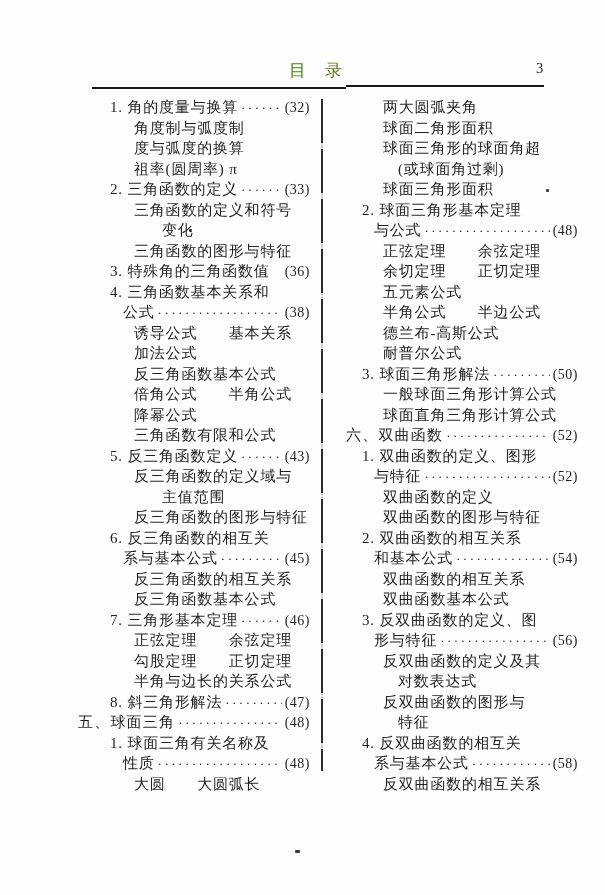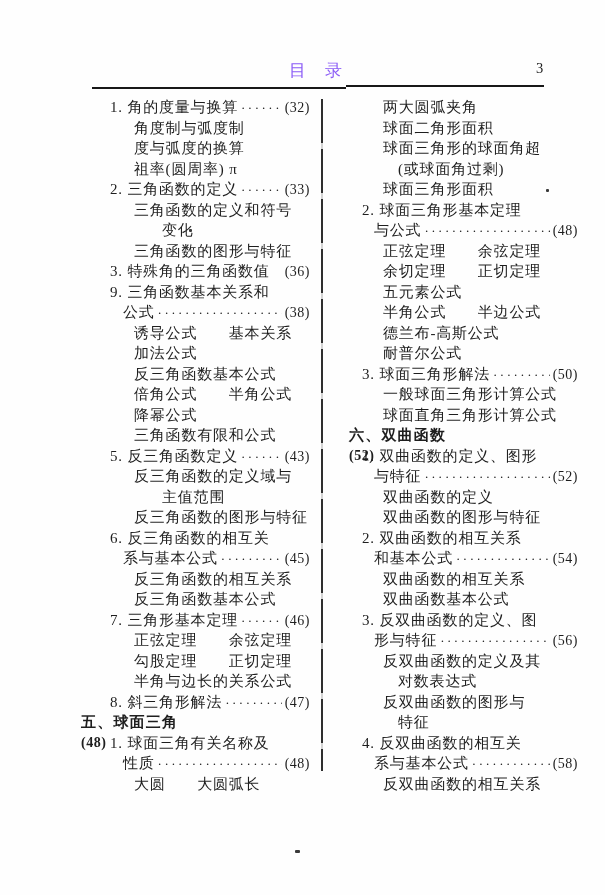--- a/index.html
+++ b/index.html
@@ -7,21 +7,21 @@
     position:relative;
     width:605px;height:895px;
     background:#fefefe;
     font-family:"Liberation Serif","DejaVu Serif",serif;
     color:#1e1e1e;
     overflow:hidden;
   }
   
   .title{
     position:absolute;left:289px;top:59px;
-    font-size:17px;letter-spacing:1px;color:#8b5cf6;
+    font-size:17px;letter-spacing:1px;color:#4d7c0f;
   }
   .pagenum{
     position:absolute;left:536px;top:60px;
     font-size:14.5px;color:#222;
   }
   .rule{position:absolute;background:#181818;}
   .rule-l{left:92px;top:87px;width:254px;height:2px;}
   .rule-r{left:346px;top:85px;width:198px;height:2px;}
   
   .divider{
@@ -50,21 +50,21 @@
   .col-left  .i1{padding-left:32px;justify-content:space-between;}
   .col-left  .i2{padding-left:45px;}
   .col-left  .i3{padding-left:56px;}
   .col-left  .i4{padding-left:84px;}
   
   .col-right .i0{padding-left:0;}
   .col-right .i1{padding-left:16px;}
   .col-right .i2{padding-left:28px;}
   .col-right .i3{padding-left:37px;}
   .col-right .i4{padding-left:52px;}
-  .i0{font-weight:bold;letter-spacing:1.2px;flex-direction:column;}
+  .i0{font-weight:normal;letter-spacing:1.2px;}
   
   .speck{position:absolute;background:#3a3a3a;border-radius:1px;}
   .speck-a{left:189px;top:229px;width:3px;height:3px;}
   .speck-b{left:546px;top:189px;width:3px;height:3px;}
   .speck-c{left:295px;top:850px;width:5px;height:3px;}
 </style>
 </head>
 <body>
 
 <div class="page">
@@ -102,21 +102,21 @@
       </div>
       <div class="line i3">
         <span class="txt">三角函数的图形与特征</span>
       </div>
       <div class="line i1">
         <span class="txt">3. 特殊角的三角函数值</span>
         <span class="dots nodots"></span>
         <span class="pg">(36)</span>
       </div>
       <div class="line i1">
-        <span class="txt">9. 三角函数基本关系和</span>
+        <span class="txt">4. 三角函数基本关系和</span>
       </div>
       <div class="line i2">
         <span class="txt">公式</span>
         <span class="dots"></span>
         <span class="pg">(38)</span>
       </div>
       <div class="line i3">
         <span class="txt">诱导公式　　基本关系</span>
       </div>
       <div class="line i3">

